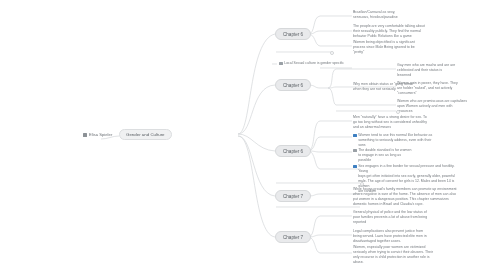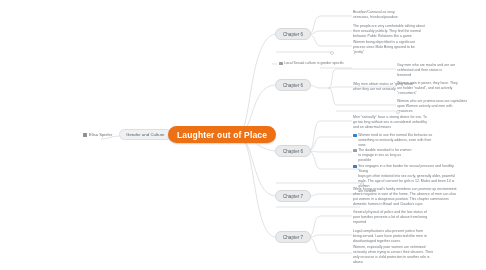--- a/index.html
+++ b/index.html
@@ -200,23 +200,20 @@
 
   <div class="node plain-label" style="left:83px; top:132px;">
     <span class="mini-mark"></span>
     <span>Elisa Spieler</span>
   </div>
 
   <div class="node sub-pill" style="left:119px; top:129px;">
     <span>Gender and Culture</span>
   </div>
 
-  <div class="node root-pill" style="left:168px; top:126px;">
-    <span>Laughter out of Place</span>
-  </div>
 
   <div class="node chapter-pill" style="left:275px; top:28px;">
     <span>Chapter 6</span>
   </div>
   <div class="node chapter-pill" style="left:275px; top:79px;">
     <span>Chapter 6</span>
   </div>
   <div class="node chapter-pill" style="left:275px; top:145px;">
     <span>Chapter 6</span>
   </div>

